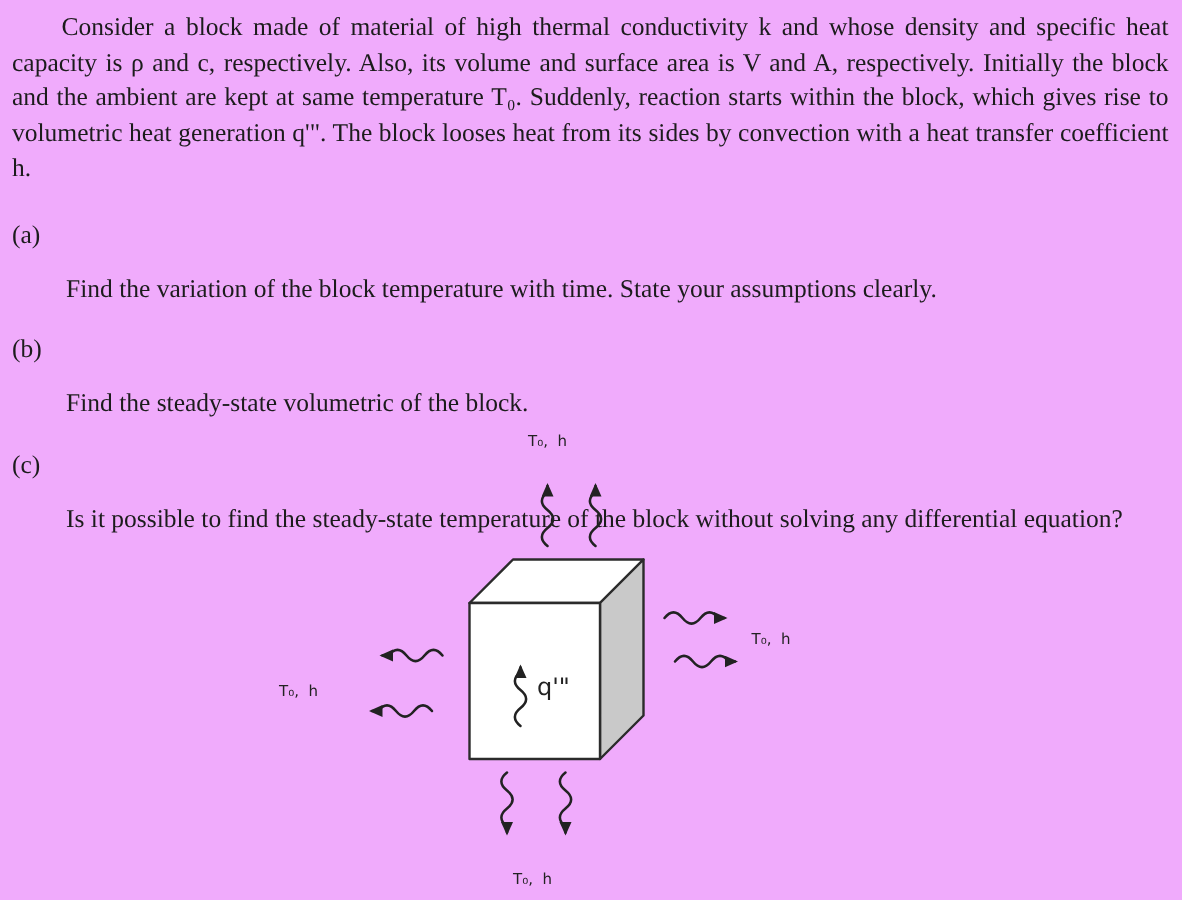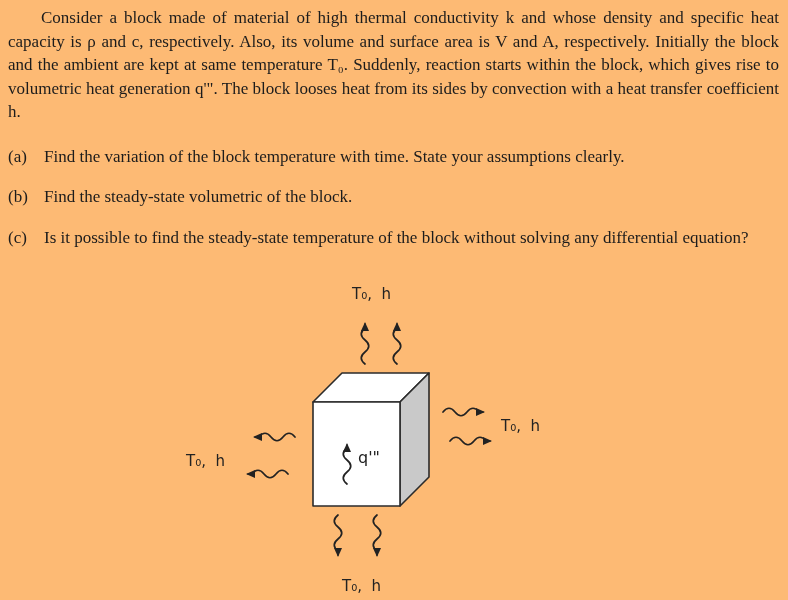--- a/index.html
+++ b/index.html
@@ -1,20 +1,20 @@
 <!DOCTYPE html>
 <html><head>
 <meta charset="utf-8">
 <style>
   html, body { margin: 0; padding: 0; background: #ffffff; }
   .page {
     position: relative;
     width: 788px;
     height: 600px;
-    background: #fdba74;
+    background: #f0abfc;
     box-sizing: border-box;
     padding: 6px 9px 0 8px;
     font-family: "Liberation Serif", "DejaVu Serif", serif;
     color: #1c1c1c;
     font-size: 17px;
     line-height: 23.5px;
     overflow: hidden;
   }
   .intro {
     text-align: justify;
@@ -26,33 +26,34 @@
     display: flex;
     margin-bottom: 17px;
   }
   .item-label {
     flex: none;
     width: 36px;
   }
   .item-text {
     flex: 1;
     text-align: justify;
+    margin-top: 36px;
   }
   .diagram {
     position: absolute;
     left: 0;
     top: 272px;
     width: 788px;
     height: 328px;
   }
   .diagram svg { position: absolute; left: 0; top: 0; }
   .dlabel {
     position: absolute;
     font-family: "DejaVu Sans", "Liberation Sans", sans-serif;
-    font-size: 15px;
+    font-size: 10px;
     color: #222222;
     white-space: pre;
   }
   .lbl-top    { left: 352px; top: 11px;  }
   .lbl-right  { left: 501px; top: 143px; }
   .lbl-left   { left: 186px; top: 178px; }
   .lbl-bottom { left: 342px; top: 303px; }
   .lbl-qgen   { left: 358px; top: 174px; font-size: 16px; }
 </style>
 </head>

